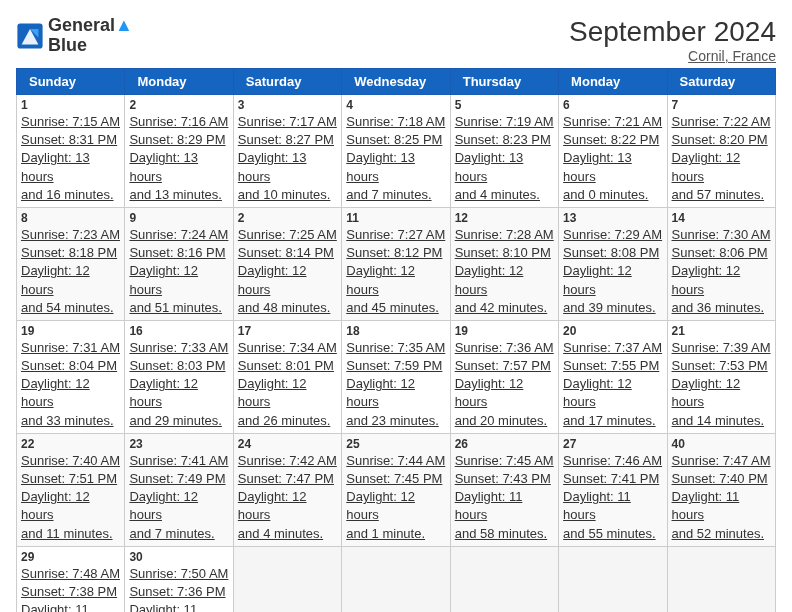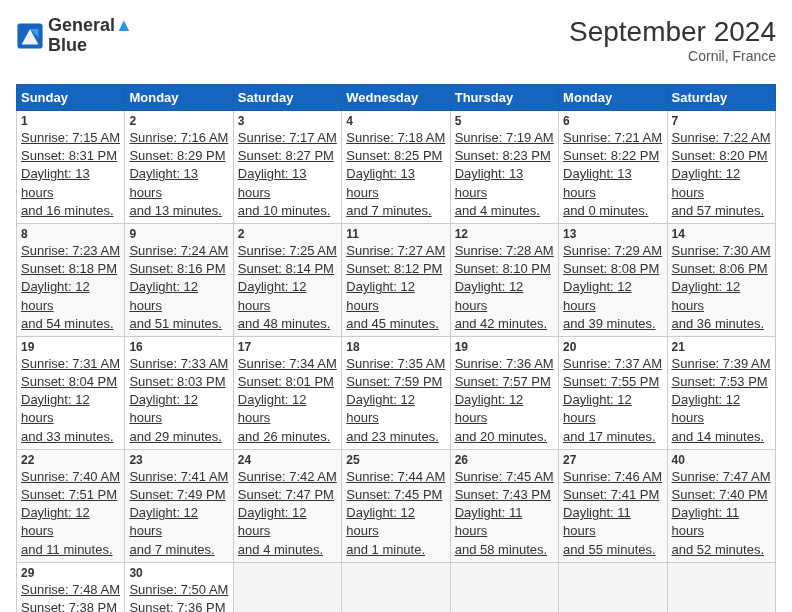--- a/index.html
+++ b/index.html
@@ -14,21 +14,21 @@
       width: 792px;
       height: 612px;
       padding: 16px;
       display: flex;
       flex-direction: column;
     }
     .header {
       display: flex;
       justify-content: space-between;
       align-items: flex-start;
-      margin-bottom: 20px;
+      margin-bottom: 4px;
     }
     .logo {
       display: flex;
       align-items: center;
       gap: 4px;
     }
     .logo-text {
       font-size: 18px;
       font-weight: bold;
       color: #333;
@@ -45,34 +45,35 @@
       text-align: right;
     }
     .month-title {
       font-size: 28px;
       font-weight: normal;
       color: #333;
     }
     .location {
       font-size: 14px;
       color: #555;
+      text-decoration: underline;
     }
     .calendar {
       flex: 1;
       border: 1px solid #ccc;
       border-collapse: collapse;
       width: 100%;
       table-layout: fixed;
     }
     .calendar th {
       background: #1565C0;
       color: #fff;
       font-size: 13px;
       font-weight: bold;
-      padding: 5px 4px;
+      padding: 5px 12px;
       border: 1px solid #1a5bb5;
       text-align: left;
     }
     .calendar td {
       border: 1px solid #ccc;
       vertical-align: top;
       padding: 3px 4px;
       font-size: 9.5px;
       color: #333;
       background: #fff;

